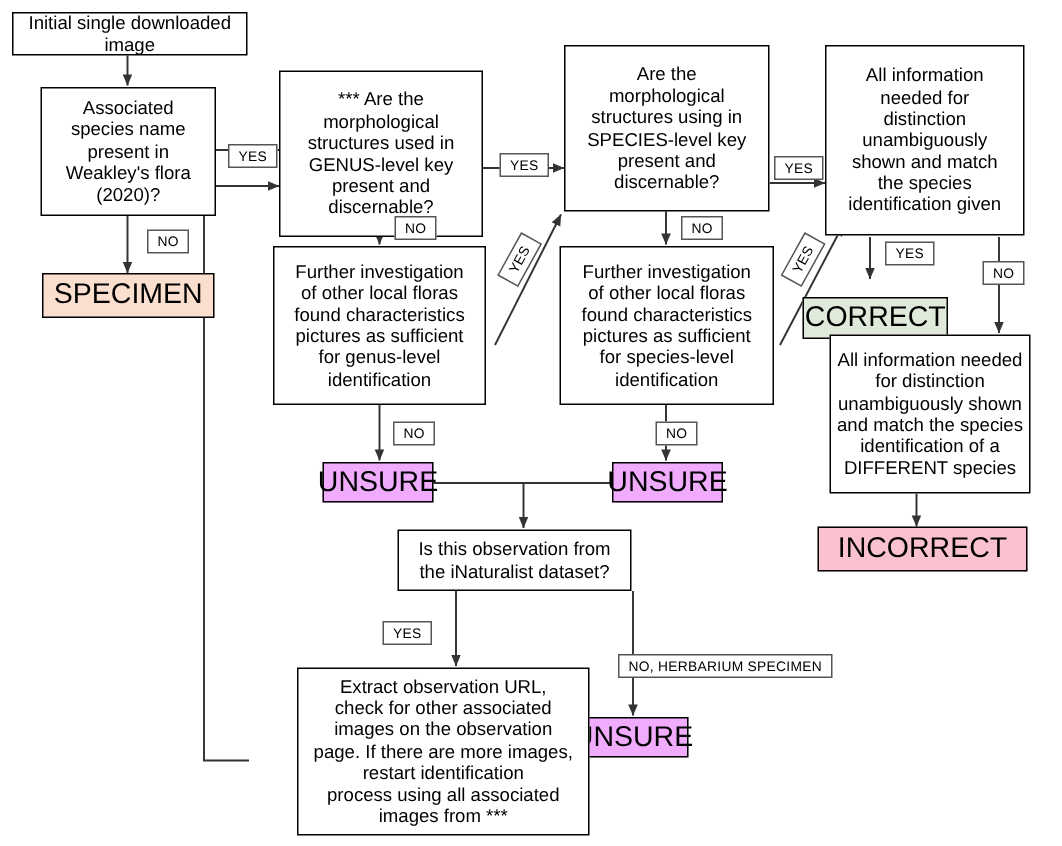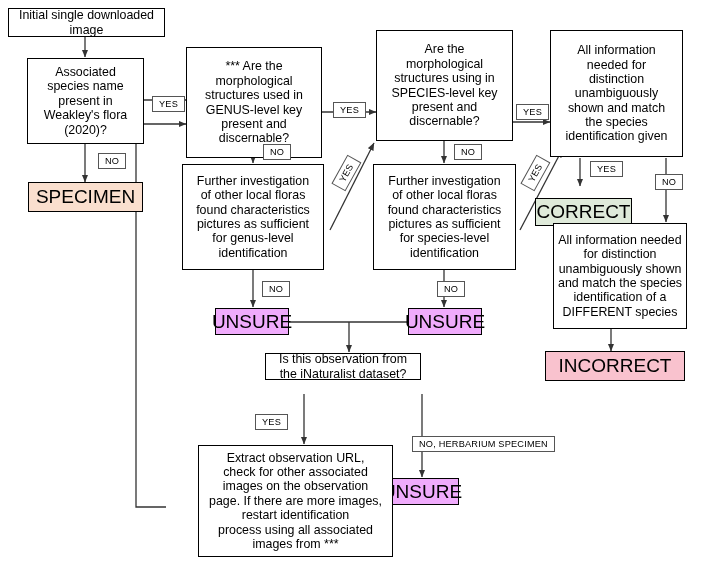--- a/index.html
+++ b/index.html
@@ -181,21 +181,21 @@
 for distinction
 unambiguously shown
 and match the species
 identification of a
 DIFFERENT species</div>
 
   <div class="node terminal unsure" style="left:215px; top:308px; width:74px; height:27px;">UNSURE</div>
 
   <div class="node terminal unsure" style="left:408px; top:308px; width:74px; height:27px;">UNSURE</div>
 
-  <div class="node" style="left:265px; top:353px; width:156px; height:27px;">Is this observation from
+  <div class="node" style="left:265px; top:353px; width:156px; height:41px;">Is this observation from
 the iNaturalist dataset?</div>
 
   <div class="node terminal unsure" style="left:385px; top:478px; width:74px; height:27px;">UNSURE</div>
 
   <div class="node" style="left:167px; top:445px; width:195px; height:112px;margin-left:31px;">Extract observation URL,
 check for other associated
 images on the observation
 page. If there are more images,
 restart identification
 process using all associated

